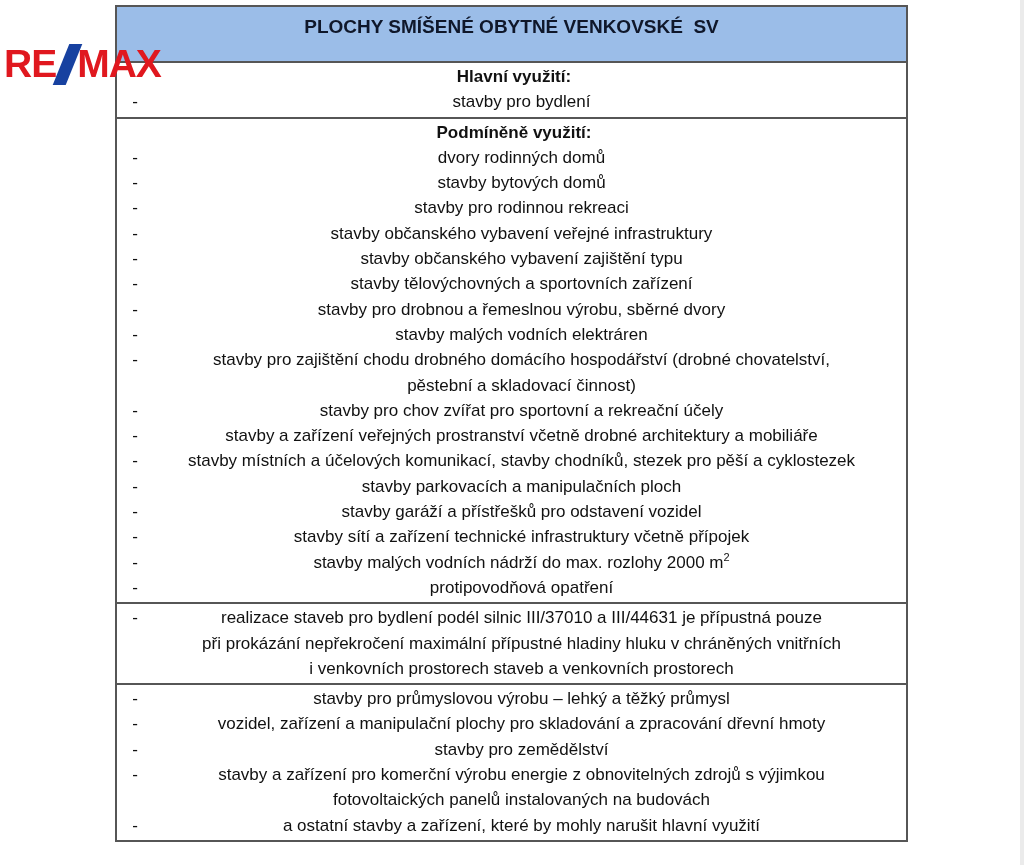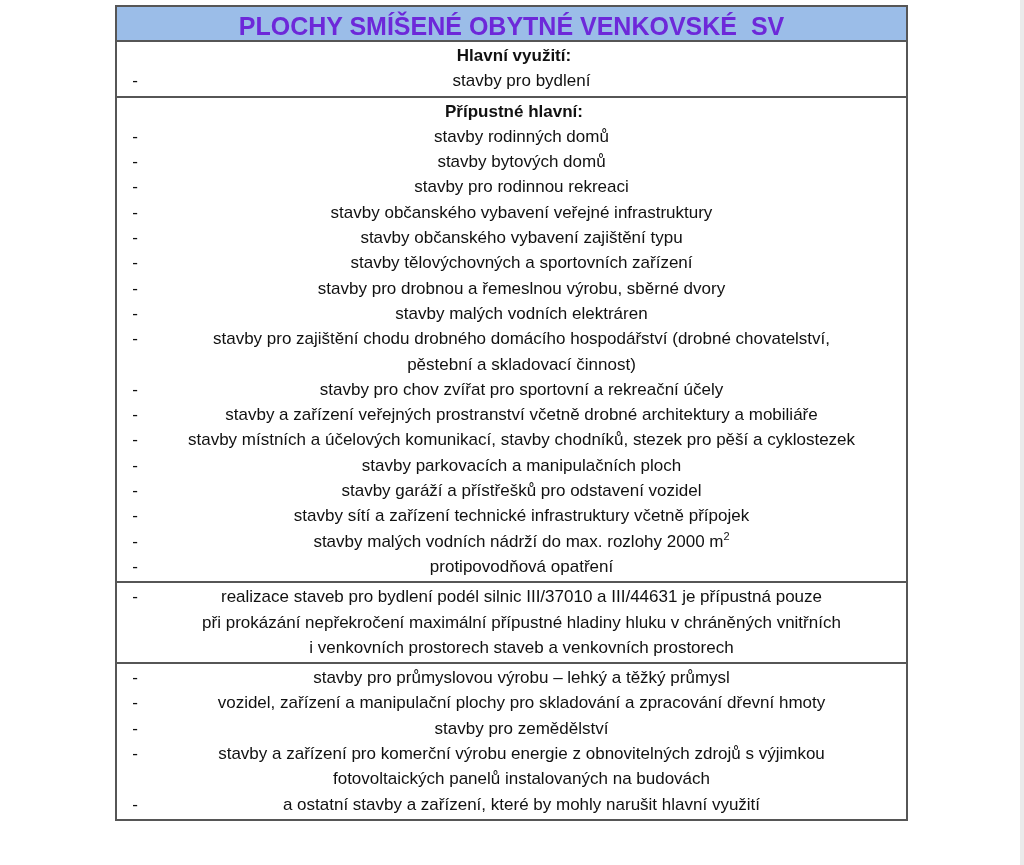--- a/index.html
+++ b/index.html
@@ -28,27 +28,27 @@
     position: absolute;
     left: 115px;
     top: 5px;
     width: 793px;
     border: 2px solid #565656;
     background: #ffffff;
   }
   .table-header {
     background: var(--header-blue, #9bbde8);
     border-bottom: 2px solid #565656;
-    height: 35px;
+    height: 56px;
     line-height: 39px;
     text-align: center;
     font-weight: bold;
-    font-size: 25px;
+    font-size: 19px;
     white-space: pre;
-    color: #6d28d9;
+    color: #0f172a;
   }
   .section {
     border-bottom: 2px solid #565656;
     padding: 1px 0 2px 0;
     text-align: center;
   }
   .section:last-child { border-bottom: none; }
   .section-heading {
     font-weight: bold;
     font-size: 17px;
@@ -106,24 +106,24 @@
     <div class="table-header">PLOCHY SMÍŠENÉ OBYTNÉ VENKOVSKÉ  SV</div>
     <div id="sections">
         <div class="section">
           <div class="section-heading">Hlavní využití:</div>
           <div class="item">
             <span class="dash">-</span>
             <span class="item-text">stavby pro bydlení</span>
           </div>
         </div>
         <div class="section">
-          <div class="section-heading">Přípustné hlavní:</div>
-          <div class="item">
-            <span class="dash">-</span>
-            <span class="item-text">stavby rodinných domů</span>
+          <div class="section-heading">Podmíněně využití:</div>
+          <div class="item">
+            <span class="dash">-</span>
+            <span class="item-text">dvory rodinných domů</span>
           </div>
           <div class="item">
             <span class="dash">-</span>
             <span class="item-text">stavby bytových domů</span>
           </div>
           <div class="item">
             <span class="dash">-</span>
             <span class="item-text">stavby pro rodinnou rekreaci</span>
           </div>
           <div class="item">
@@ -211,16 +211,21 @@
 fotovoltaických panelů instalovaných na budovách</span>
           </div>
           <div class="item">
             <span class="dash">-</span>
             <span class="item-text">a ostatní stavby a zařízení, které by mohly narušit hlavní využití</span>
           </div>
         </div>
       </div>
   </div>
 
+  <div class="logo">
+    <span class="logo-letters">RE</span>
+      <span class="logo-slash"></span>
+      <span class="logo-letters">MAX</span>
+  </div>
 
   <div class="right-edge"></div>
 
 </div>
 
 </body></html>

